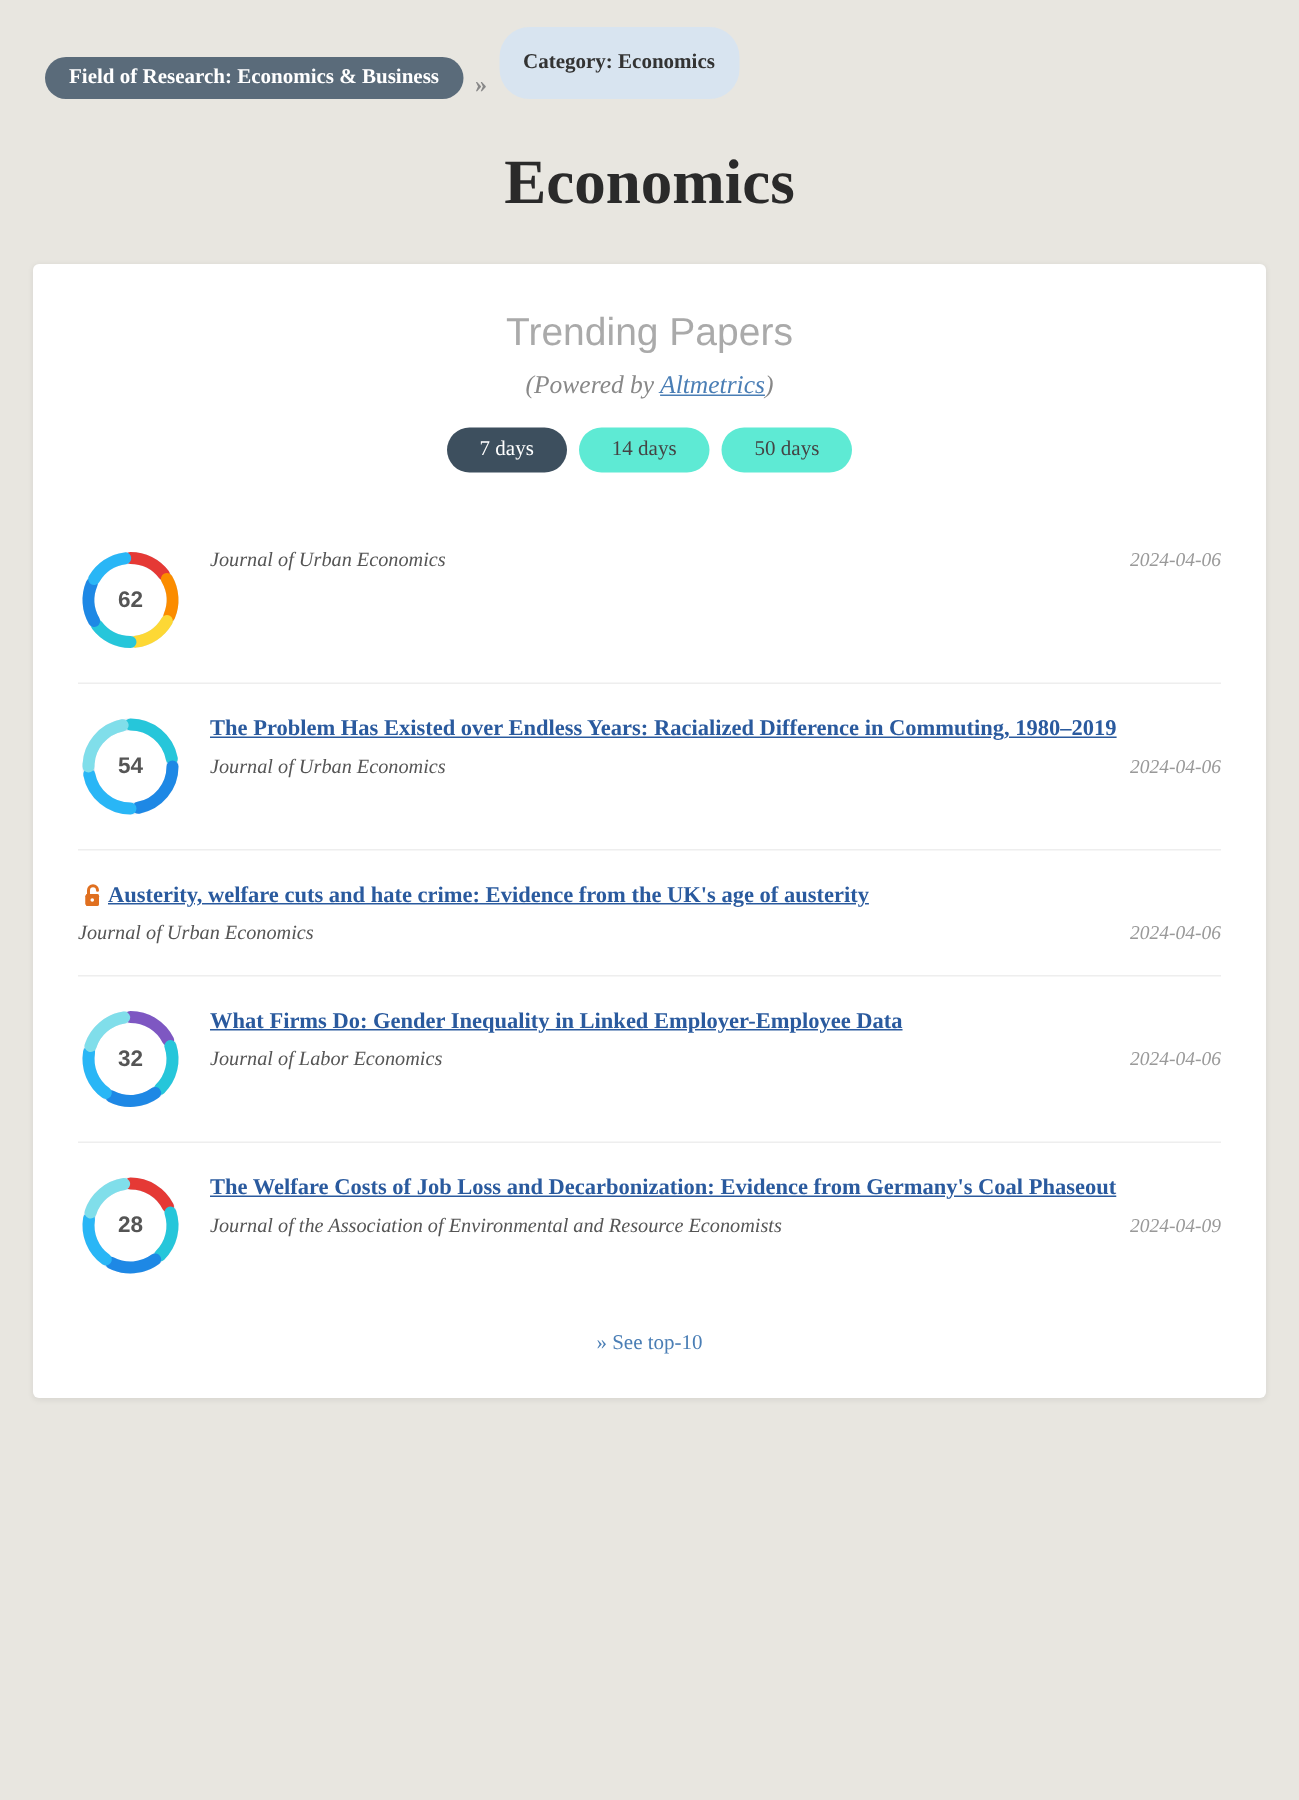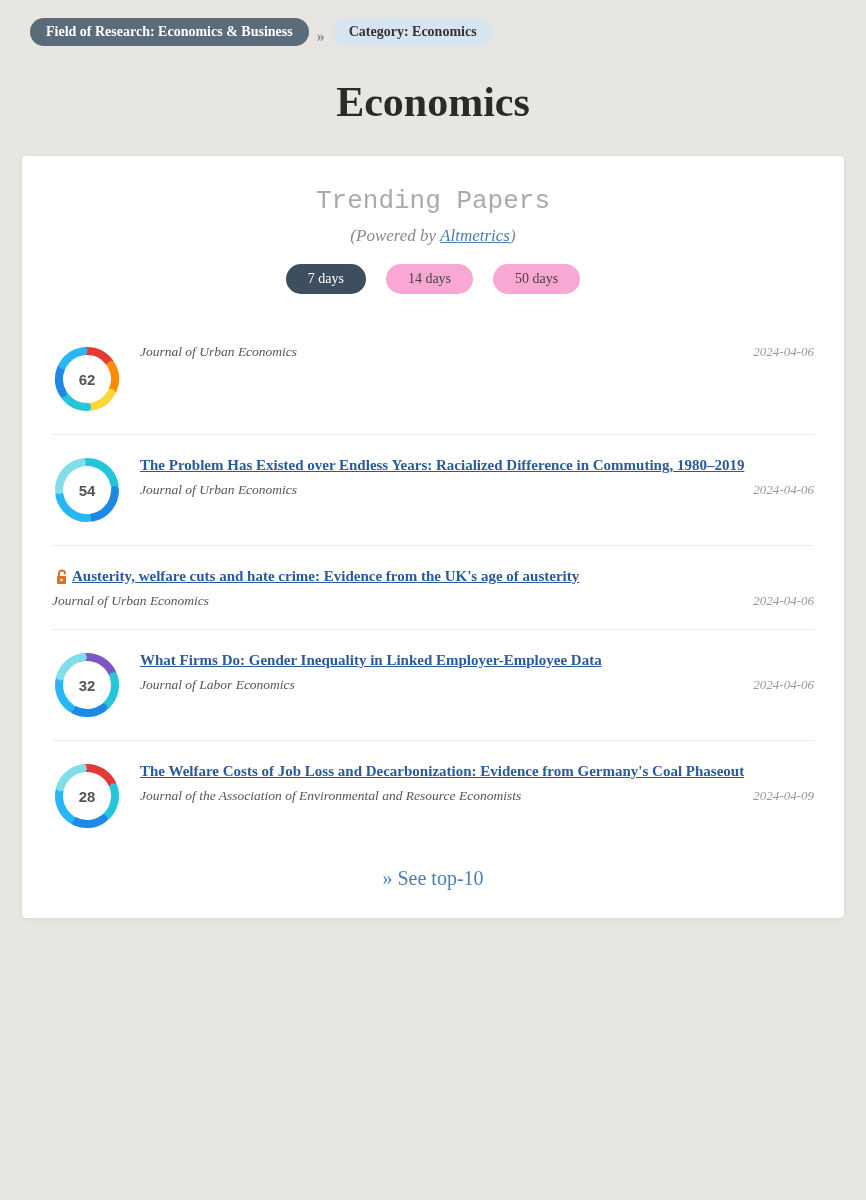--- a/index.html
+++ b/index.html
@@ -28,21 +28,21 @@
       font-weight: bold;
     }
     .breadcrumb-arrow {
       color: #888;
       font-size: 16px;
       font-weight: bold;
     }
     .breadcrumb-category {
       background-color: #d8e4f0;
       color: #333;
-      padding: 6px 16px;
+      padding: 16px 16px;
       border-radius: 20px;
       font-size: 14px;
     }
     .breadcrumb-category span {
       font-weight: bold;
     }
 
     
     .page-title {
       text-align: center;
@@ -61,56 +61,56 @@
       padding: 30px 30px 20px 30px;
       box-shadow: 0 1px 4px rgba(0,0,0,0.08);
     }
 
     .trending-title {
       text-align: center;
       font-size: 26px;
       color: #aaa;
       font-weight: normal;
       margin-bottom: 10px;
-      font-family: Liberation Mono, monospace;
+      font-family: Liberation Sans, sans-serif;
     }
 
     .powered-by {
       text-align: center;
       font-size: 17px;
       color: #888;
       margin-bottom: 18px;
       font-style: italic;
     }
     .powered-by a {
       color: #4a7eb5;
       text-decoration: underline;
     }
 
     
     .day-tabs {
       display: flex;
       justify-content: center;
-      gap: 20px;
+      gap: 8px;
       margin-bottom: 30px;
     }
     .day-tab {
       padding: 7px 22px;
       border-radius: 20px;
       font-size: 14px;
       cursor: pointer;
       border: none;
       font-family: Georgia, serif;
     }
     .day-tab.active {
       background-color: #3d4f5e;
       color: #fff;
     }
     .day-tab.inactive {
-      background-color: #f9a8d4;
+      background-color: #5eead4;
       color: #444;
     }
 
     
     .paper-list {
       display: flex;
       flex-direction: column;
       gap: 0;
     }
 
@@ -187,21 +187,21 @@
       margin-right: 4px;
       vertical-align: middle;
       position: relative;
       top: -1px;
     }
 
     
     .see-more {
       text-align: center;
       padding: 16px 0 8px 0;
-      font-size: 20px;
+      font-size: 14px;
       color: #4a7eb5;
       cursor: pointer;
     }
     .see-more a {
       color: #4a7eb5;
       text-decoration: none;
     }
   </style>
 </head>
 <body>

